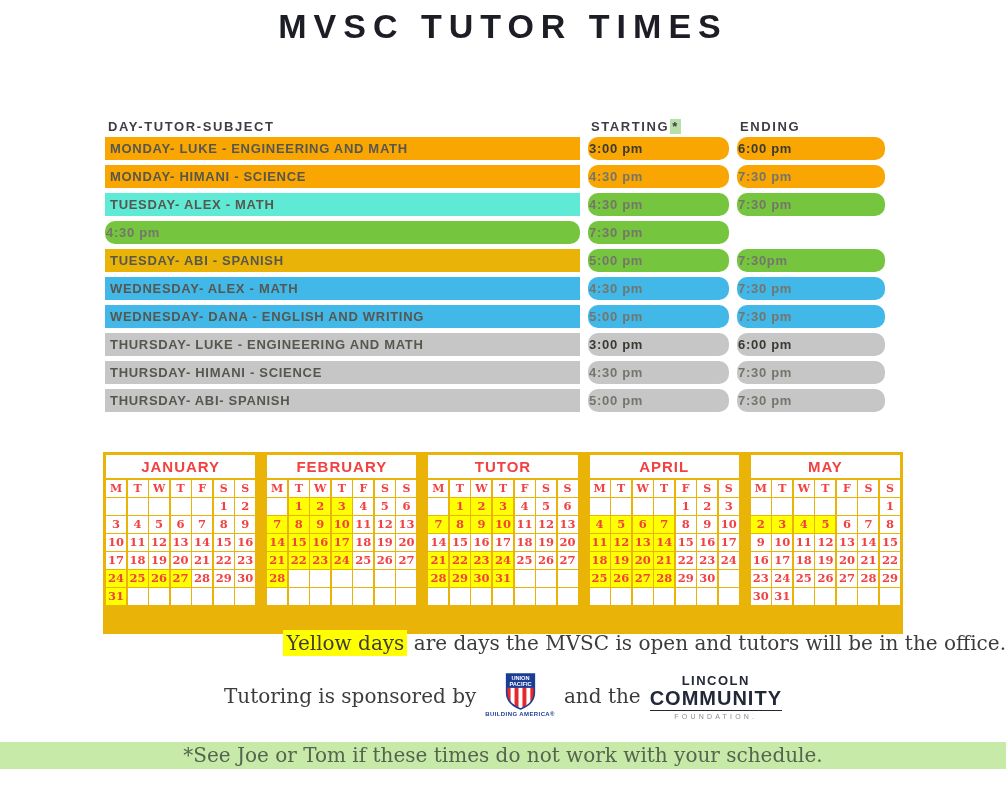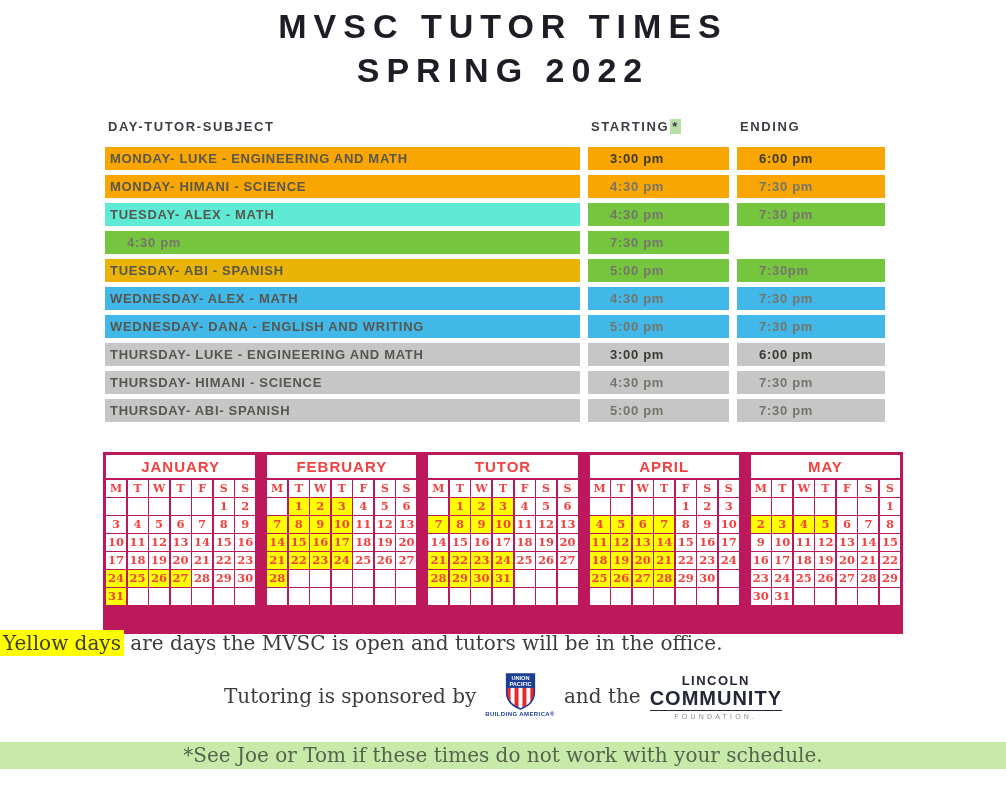--- a/index.html
+++ b/index.html
@@ -6,47 +6,47 @@
   .page{position:relative;width:1006px;height:786px;background:#ffffff;overflow:hidden;
         font-family:"Liberation Sans", sans-serif;}
 
   
   .title{position:absolute;top:4px;left:0;width:100%;text-align:center;color:#1d1d26;}
   .title .line{font-size:34px;font-weight:bold;letter-spacing:7px;line-height:44px;}
 
   
   .schedule{position:absolute;left:105px;top:116px;width:780px;}
   .sgrid{display:grid;grid-template-columns:475px 141px 148px;column-gap:8px;}
-  .shead{margin-bottom:10px;color:#3d3d44;font-size:13px;font-weight:bold;letter-spacing:1.6px;}
+  .shead{margin-bottom:0;color:#3d3d44;font-size:13px;font-weight:bold;letter-spacing:1.6px;}
   .shead > div{padding:3px 0 3px 3px;}
   .mark{background:#b9dfa9;padding:0 2px;margin-left:1px;}
   .srow{margin-bottom:5px;}
   .cell{height:23px;line-height:23px;font-size:13px;font-weight:bold;letter-spacing:0.7px;
         color:#57574f;white-space:nowrap;overflow:hidden;}
   .cell.day{padding-left:5px;}
-  .cell.time{padding-left:22px;color:#75756c;}
+  .cell.time{padding-left:1px;color:#75756c;border-radius:10px;}
   .cell.time.strong{color:#3a3a33;}
 
   
   .calendar{position:absolute;left:103px;top:452px;width:800px;height:182px;
-            background:#be185d;box-sizing:border-box;padding:3px;
+            background:#eab308;box-sizing:border-box;padding:3px;
             display:flex;gap:12px;}
   .month{flex:1 1 0;display:grid;grid-template-columns:repeat(7,1fr);
          grid-template-rows:23px 17px repeat(6,16.6px);gap:1.5px;}
   .mtitle{grid-column:1/-1;background:#ffffff;color:#f24141;font-size:15px;font-weight:bold;
           letter-spacing:1px;text-align:center;line-height:24px;}
   .dow,.dcell{background:#ffffff;color:#f24141;text-align:center;
               font-family:"DejaVu Serif", serif;font-weight:bold;overflow:hidden;}
   .dow{font-size:11px;line-height:17px;}
   .dcell{font-size:11.5px;line-height:17px;}
   .dcell.hl{background:#ffff00;}
 
   
   .serif{font-family:"DejaVu Serif", serif;color:#3c3c3c;}
-  .yellow-note{position:absolute;top:631px;left:0;width:100%;text-align:left;font-size:20px;}
+  .yellow-note{position:absolute;top:631px;left:0;width:100%;text-align:right;font-size:20px;}
   .yhl{background:#ffff00;padding:1px 3px;}
   .sponsor{position:absolute;top:672px;left:0;width:100%;display:flex;justify-content:center;
            align-items:center;font-size:20px;gap:9px;}
   .up-logo{display:inline-flex;flex-direction:column;align-items:center;margin-top:-2px;}
   .up-caption{font-family:"Liberation Sans", sans-serif;font-size:6px;font-weight:bold;
               color:#1b3e94;letter-spacing:0.4px;margin-top:1px;white-space:nowrap;}
   .lcf{display:inline-flex;flex-direction:column;align-items:center;line-height:1.05;
        font-family:Liberation Sans, sans-serif;color:#232838;margin-top:2px;}
   .lcf1{font-size:13px;font-weight:bold;letter-spacing:1.5px;}
   .lcf2{font-size:20px;font-weight:bold;letter-spacing:1px;border-bottom:1.5px solid #232838;
@@ -58,21 +58,20 @@
           background:#c8eaa9;text-align:center;font-family:"DejaVu Serif", serif;
           font-size:20px;color:#55644e;}
 </style>
 </head>
 <body>
 
 <div class="page">
 
   <div class="title">
     <div class="line">MVSC TUTOR TIMES</div>
-    <div class="line">SPRING 2022</div>
   </div>
 
   <div class="schedule">
     <div class="sgrid shead">
       <div>DAY-TUTOR-SUBJECT</div>
       <div><span>STARTING</span><span class="mark">*</span></div>
       <div>ENDING</div>
     </div>
     <div id="schedule-rows">
         <div class="sgrid srow">

